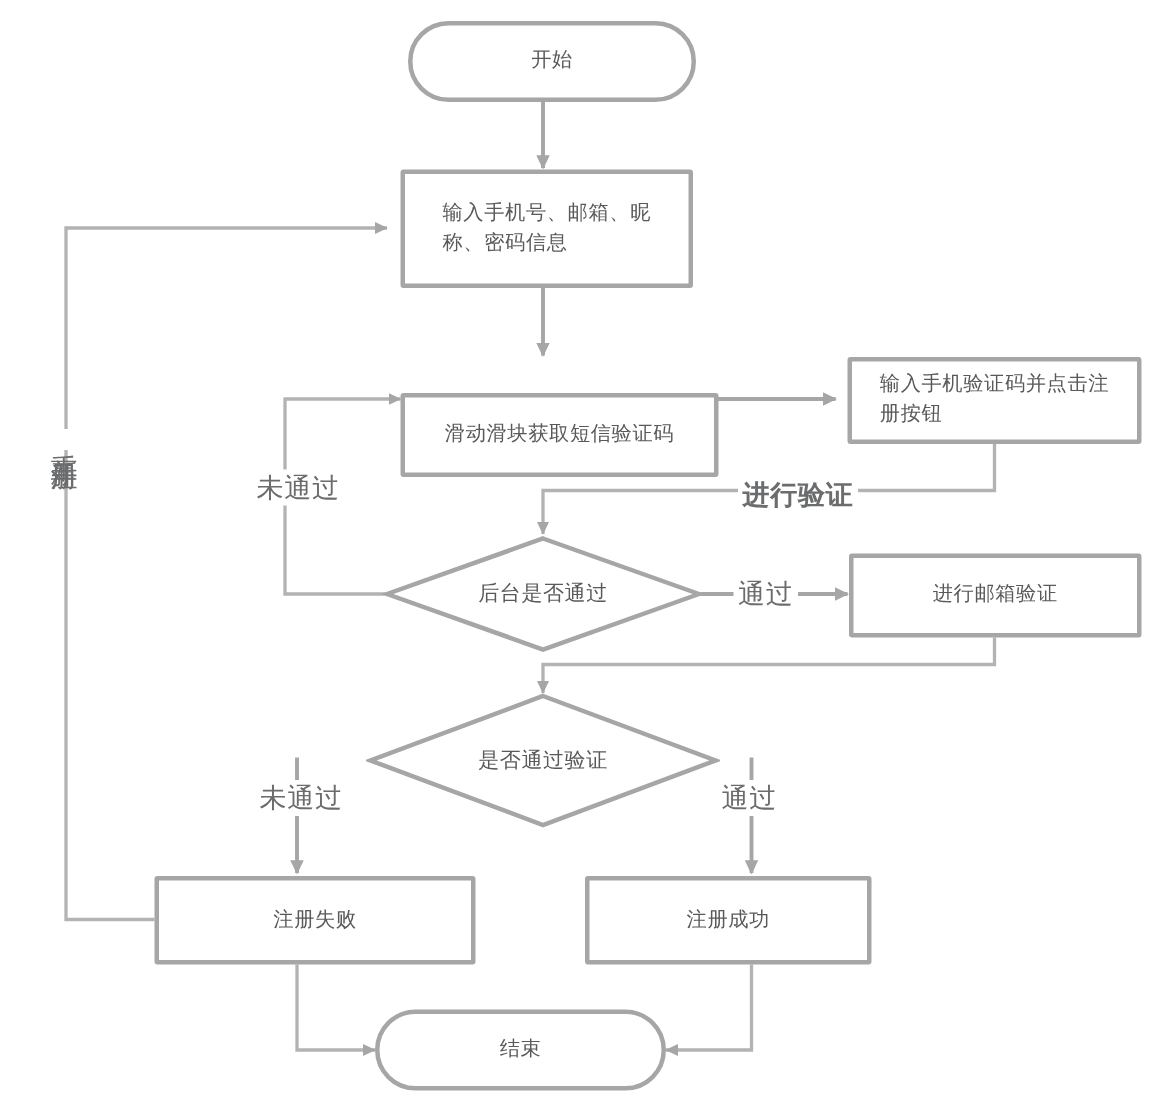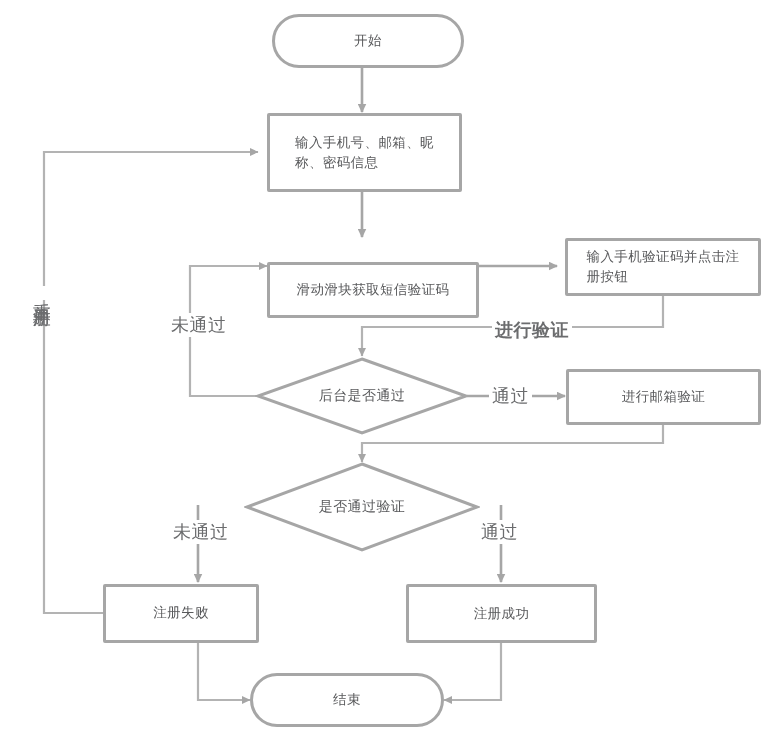--- a/index.html
+++ b/index.html
@@ -161,25 +161,25 @@
     <span class="node-label">进行邮箱验证</span>
   </div>
 
   <div class="diamond" style="left:244px; top:461px; width:236px; height:92px;font-family:Liberation Mono, monospace;">
     <svg width="236" height="92" viewBox="0 0 236 92" xmlns="http://www.w3.org/2000/svg">
       <polygon points="118,3 233,46 118,89 3,46" fill="#ffffff" stroke="#a6a6a6" stroke-width="3"></polygon>
     </svg>
     <span class="dtext">是否通过验证</span>
   </div>
 
-  <div class="node process" style="left:103px; top:584px; width:156px; height:59px;font-family:Liberation Mono, monospace;">
+  <div class="node process" style="left:103px; top:584px; width:214px; height:59px;">
     <span class="node-label">注册失败</span>
   </div>
 
-  <div class="node process" style="left:406px; top:584px; width:191px; height:59px;">
+  <div class="node process" style="left:390px; top:584px; width:191px; height:59px;">
     <span class="node-label">注册成功</span>
   </div>
 
   <div class="node terminator" style="left:250px; top:673px; width:194px; height:54px;">
     <span class="node-label">结束</span>
   </div>
 
   <div class="edge-label" style="left:168px; top:313px;">未通过</div>
 
   <div class="edge-label" style="left:492px; top:318px;font-weight:bold;">进行验证</div>

